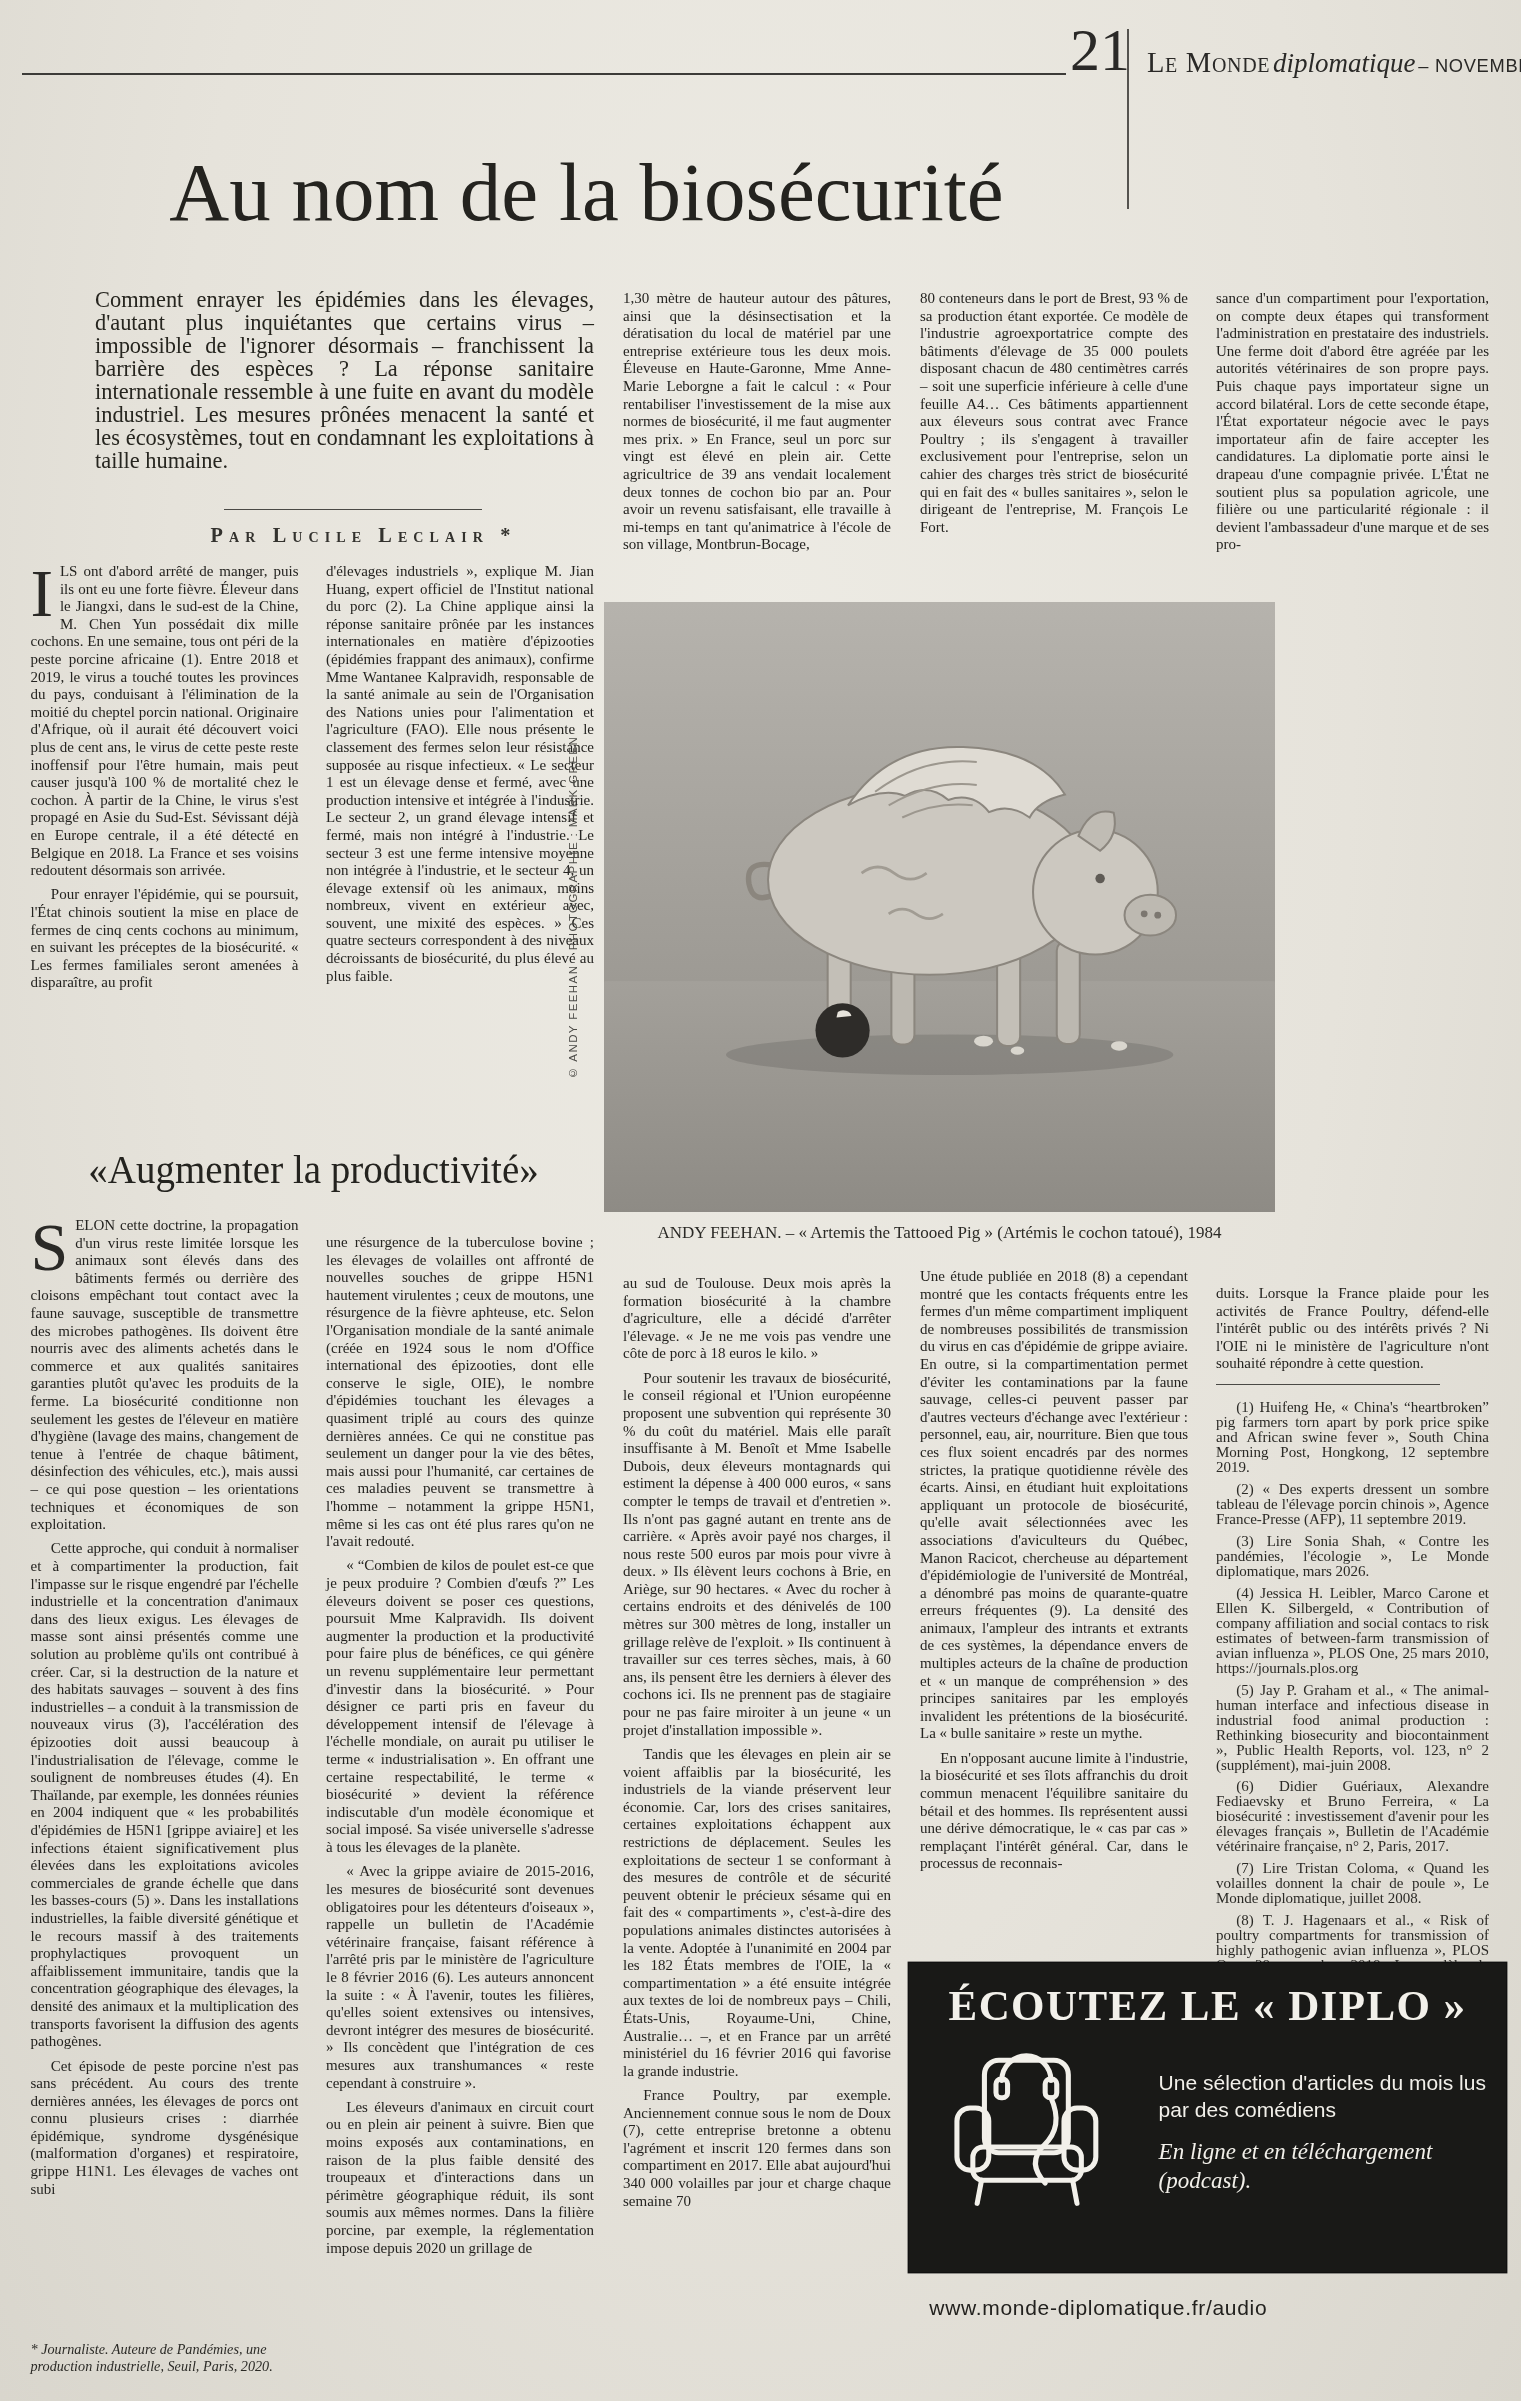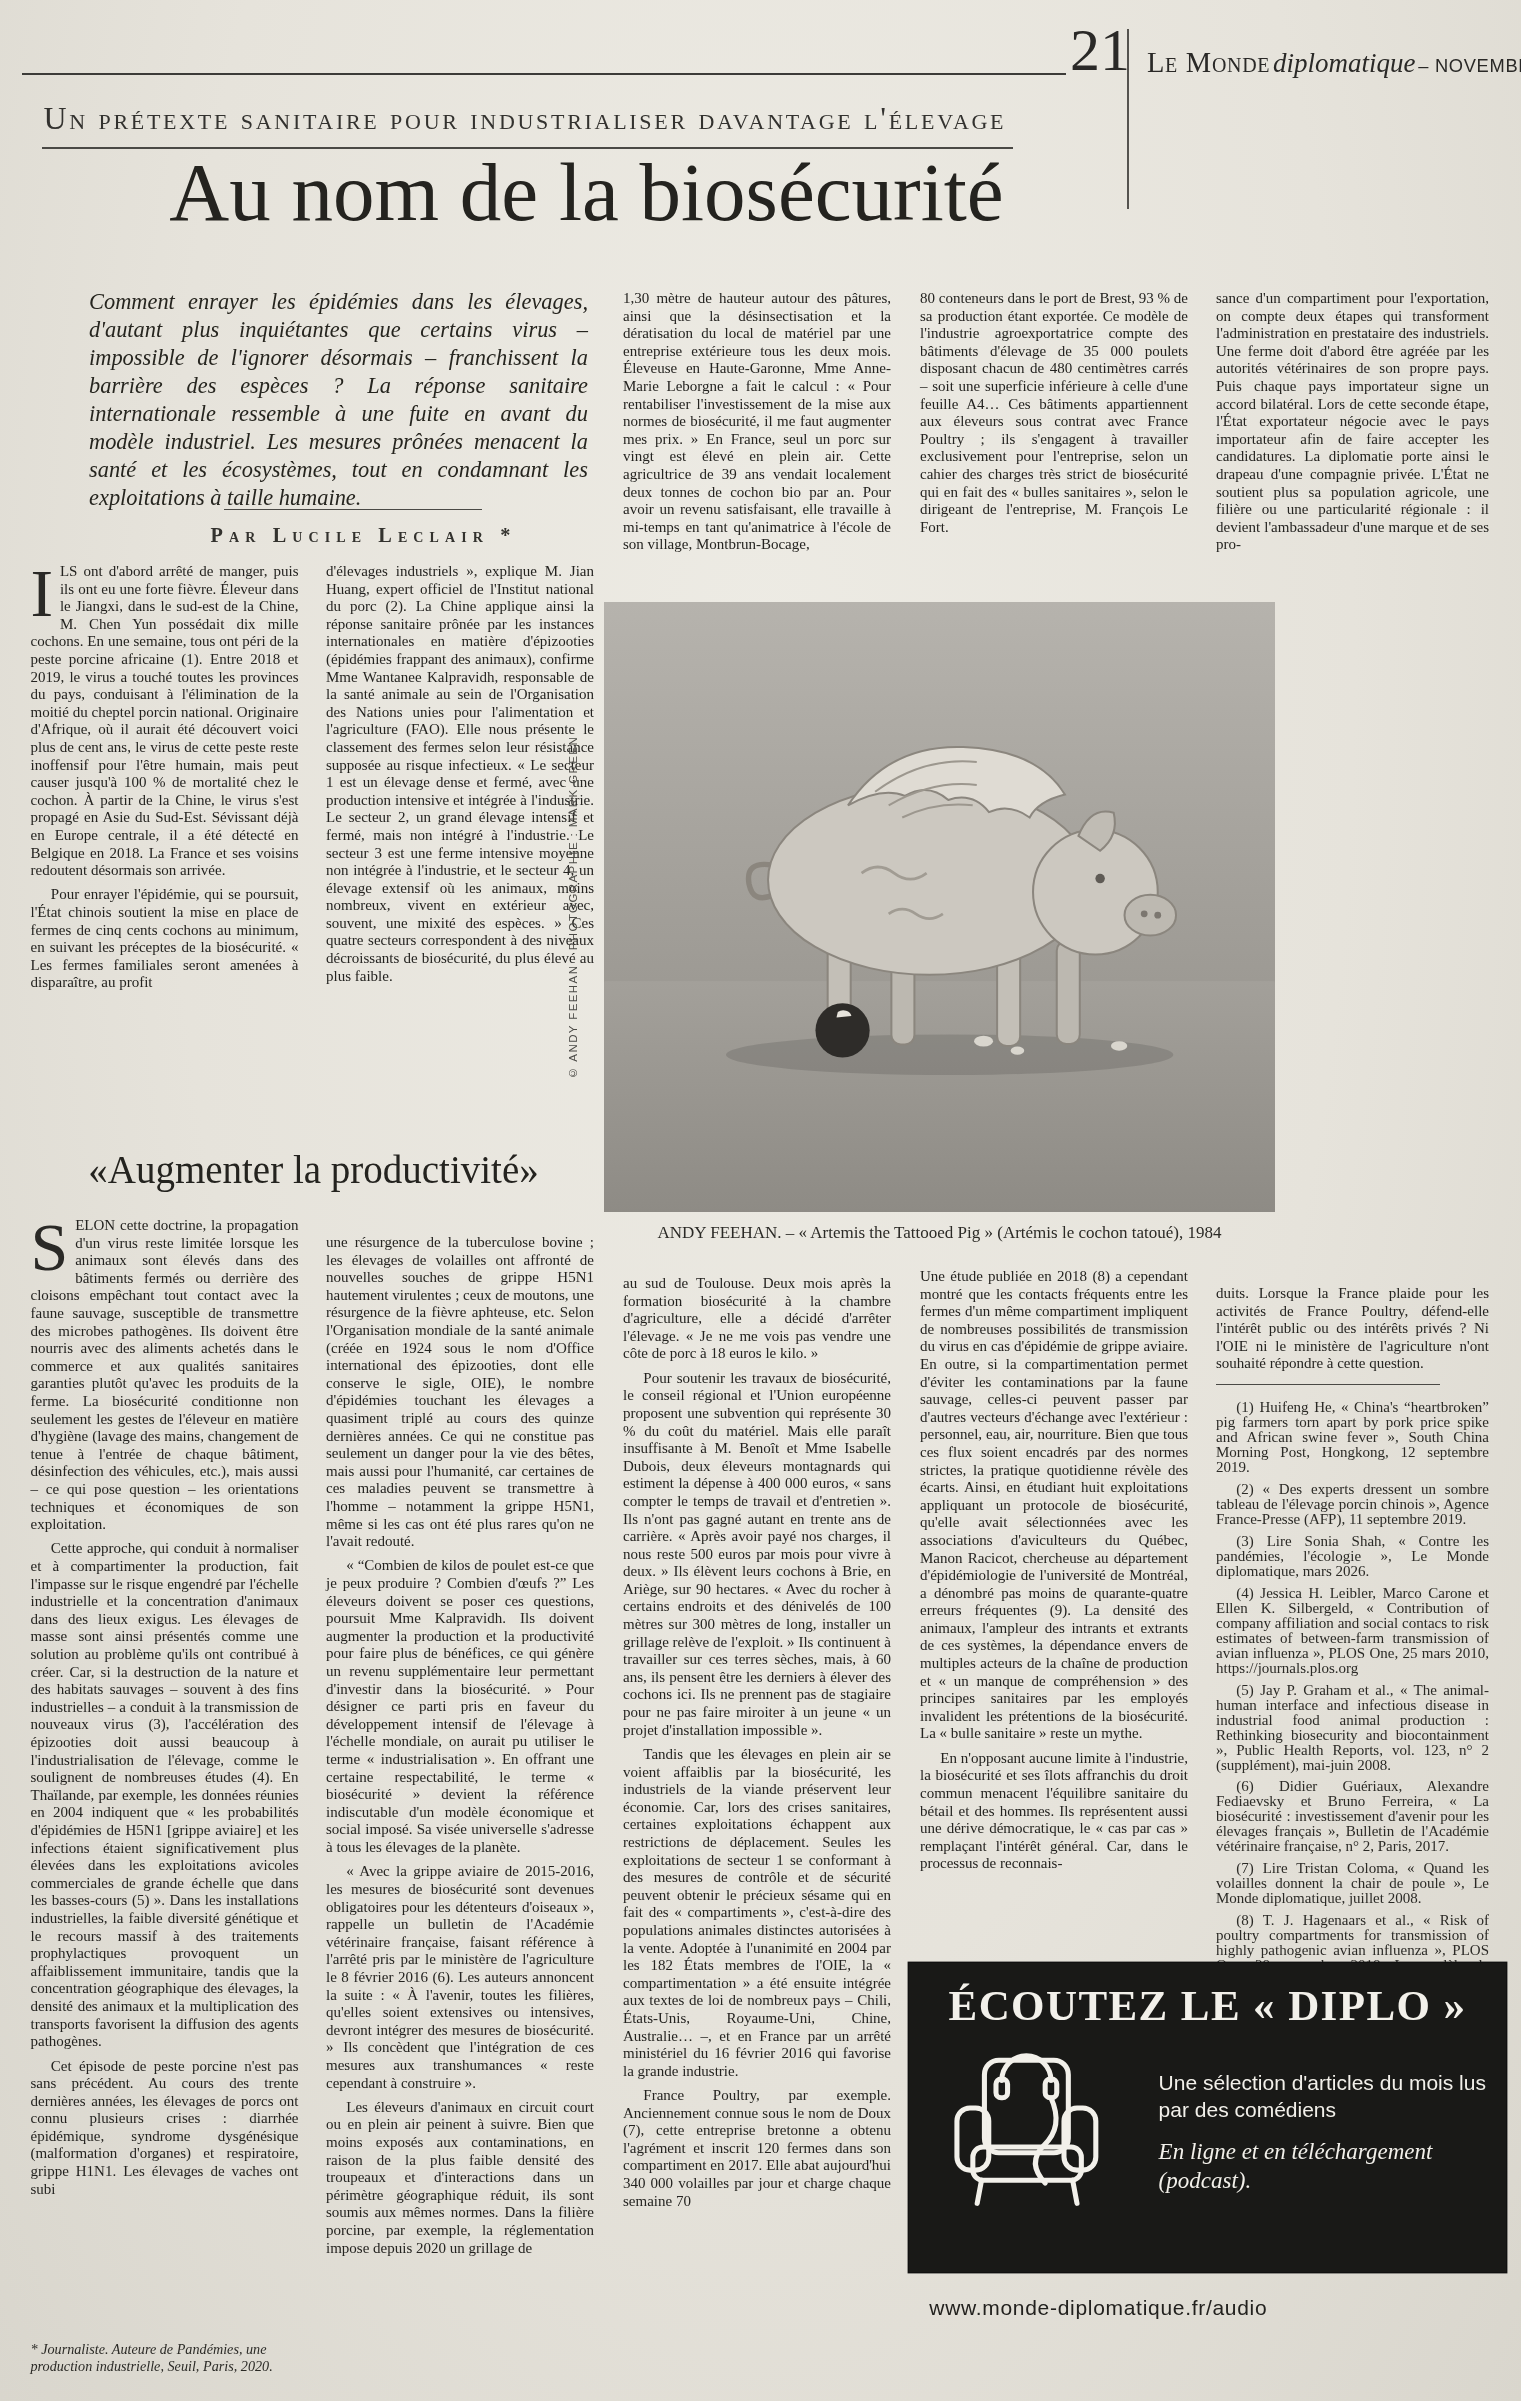--- a/index.html
+++ b/index.html
@@ -13,22 +13,22 @@
   .masthead{position:absolute;left:1147px;top:47px;white-space:nowrap;color:#2a2927;}
   .mh-main{font-variant:small-caps;font-size:28.5px;letter-spacing:0.7px;}
   .mh-italic{font-style:italic;font-size:27px;}
   .mh-issue{font-family:"Liberation Sans","DejaVu Sans",sans-serif;font-size:18.3px;letter-spacing:0.7px;}
   
   .kicker{position:absolute;left:42px;top:100px;width:1017px;}
   .kicker-text{display:inline-block;font-variant:small-caps;font-size:32px;letter-spacing:2.7px;color:#33322f;
     border-bottom:2px solid #4a4945;padding:0 6.8px 9.5px 1.4px;}
   .headline{position:absolute;left:30.5px;top:148px;width:1112px;margin:0;text-align:center;
     font-size:83px;line-height:88px;font-weight:400;color:#24231f;}
-  .standfirst{position:absolute;left:89px;top:288px;width:499px;font-style:italic;font-size:22.4px;
-    line-height:28px;text-align:justify;color:#26251f;}
+  .standfirst{position:absolute;left:95px;top:288px;width:499px;font-size:22.4px;
+    line-height:23px;text-align:justify;color:#26251f;}
   .byline-rule{position:absolute;left:224px;top:509px;width:258px;height:1.4px;background:#4a4945;}
   .byline{position:absolute;left:114px;top:524px;width:499px;text-align:center;font-variant:small-caps;
     font-weight:700;font-size:20.3px;letter-spacing:6.1px;color:#33322e;}
   
   .col{position:absolute;width:268px;font-size:15px;line-height:17.6px;text-align:justify;color:#242320;}
   .col p{margin:0 0 6.8px;text-indent:20.3px;}
   .col p.first{text-indent:0;}
   .dropcap{float:left;font-size:68px;line-height:54px;padding:2.7px 6.8px 0 0;color:#2a2926;}
   .col-wide{width:273px;}
   
@@ -67,23 +67,20 @@
 
   <div class="header-rule"></div>
   <div class="page-number">21</div>
   <div class="page-number-bar"></div>
   <div class="masthead">
     <span class="mh-main">Le Monde</span>
     <span class="mh-italic">diplomatique</span>
     <span class="mh-issue"> – NOVEMBRE 2020</span>
   </div>
 
-  <div class="kicker">
-    <span class="kicker-text">Un prétexte sanitaire pour industrialiser davantage l'élevage</span>
-  </div>
   <h1 class="headline">Au nom de la biosécurité</h1>
   <div class="standfirst">Comment enrayer les épidémies dans les élevages, d'autant plus inquiétantes que certains virus – impossible de l'ignorer désormais – franchissent la barrière des espèces ? La réponse sanitaire internationale ressemble à une fuite en avant du modèle industriel. Les mesures prônées menacent la santé et les écosystèmes, tout en condamnant les exploitations à taille humaine.</div>
   <div class="byline-rule"></div>
   <div class="byline">Par Lucile Leclair *</div>
 
   <div class="col" style="left:30.5px;top:563px;">
     <p class="first"><span class="dropcap">I</span><span>LS ont d'abord arrêté de manger, puis ils ont eu une forte fièvre. Éleveur dans le Jiangxi, dans le sud-est de la Chine, M. Chen Yun possédait dix mille cochons. En une semaine, tous ont péri de la peste porcine africaine (1). Entre 2018 et 2019, le virus a touché toutes les provinces du pays, conduisant à l'élimination de la moitié du cheptel porcin national. Originaire d'Afrique, où il aurait été découvert voici plus de cent ans, le virus de cette peste reste inoffensif pour l'être humain, mais peut causer jusqu'à 100 % de mortalité chez le cochon. À partir de la Chine, le virus s'est propagé en Asie du Sud-Est. Sévissant déjà en Europe centrale, il a été détecté en Belgique en 2018. La France et ses voisins redoutent désormais son arrivée.</span></p>
     <p>Pour enrayer l'épidémie, qui se poursuit, l'État chinois soutient la mise en place de fermes de cinq cents cochons au minimum, en suivant les préceptes de la biosécurité. « Les fermes familiales seront amenées à disparaître, au profit</p>
   </div>
   <div class="col" style="left:326px;top:563px;">

